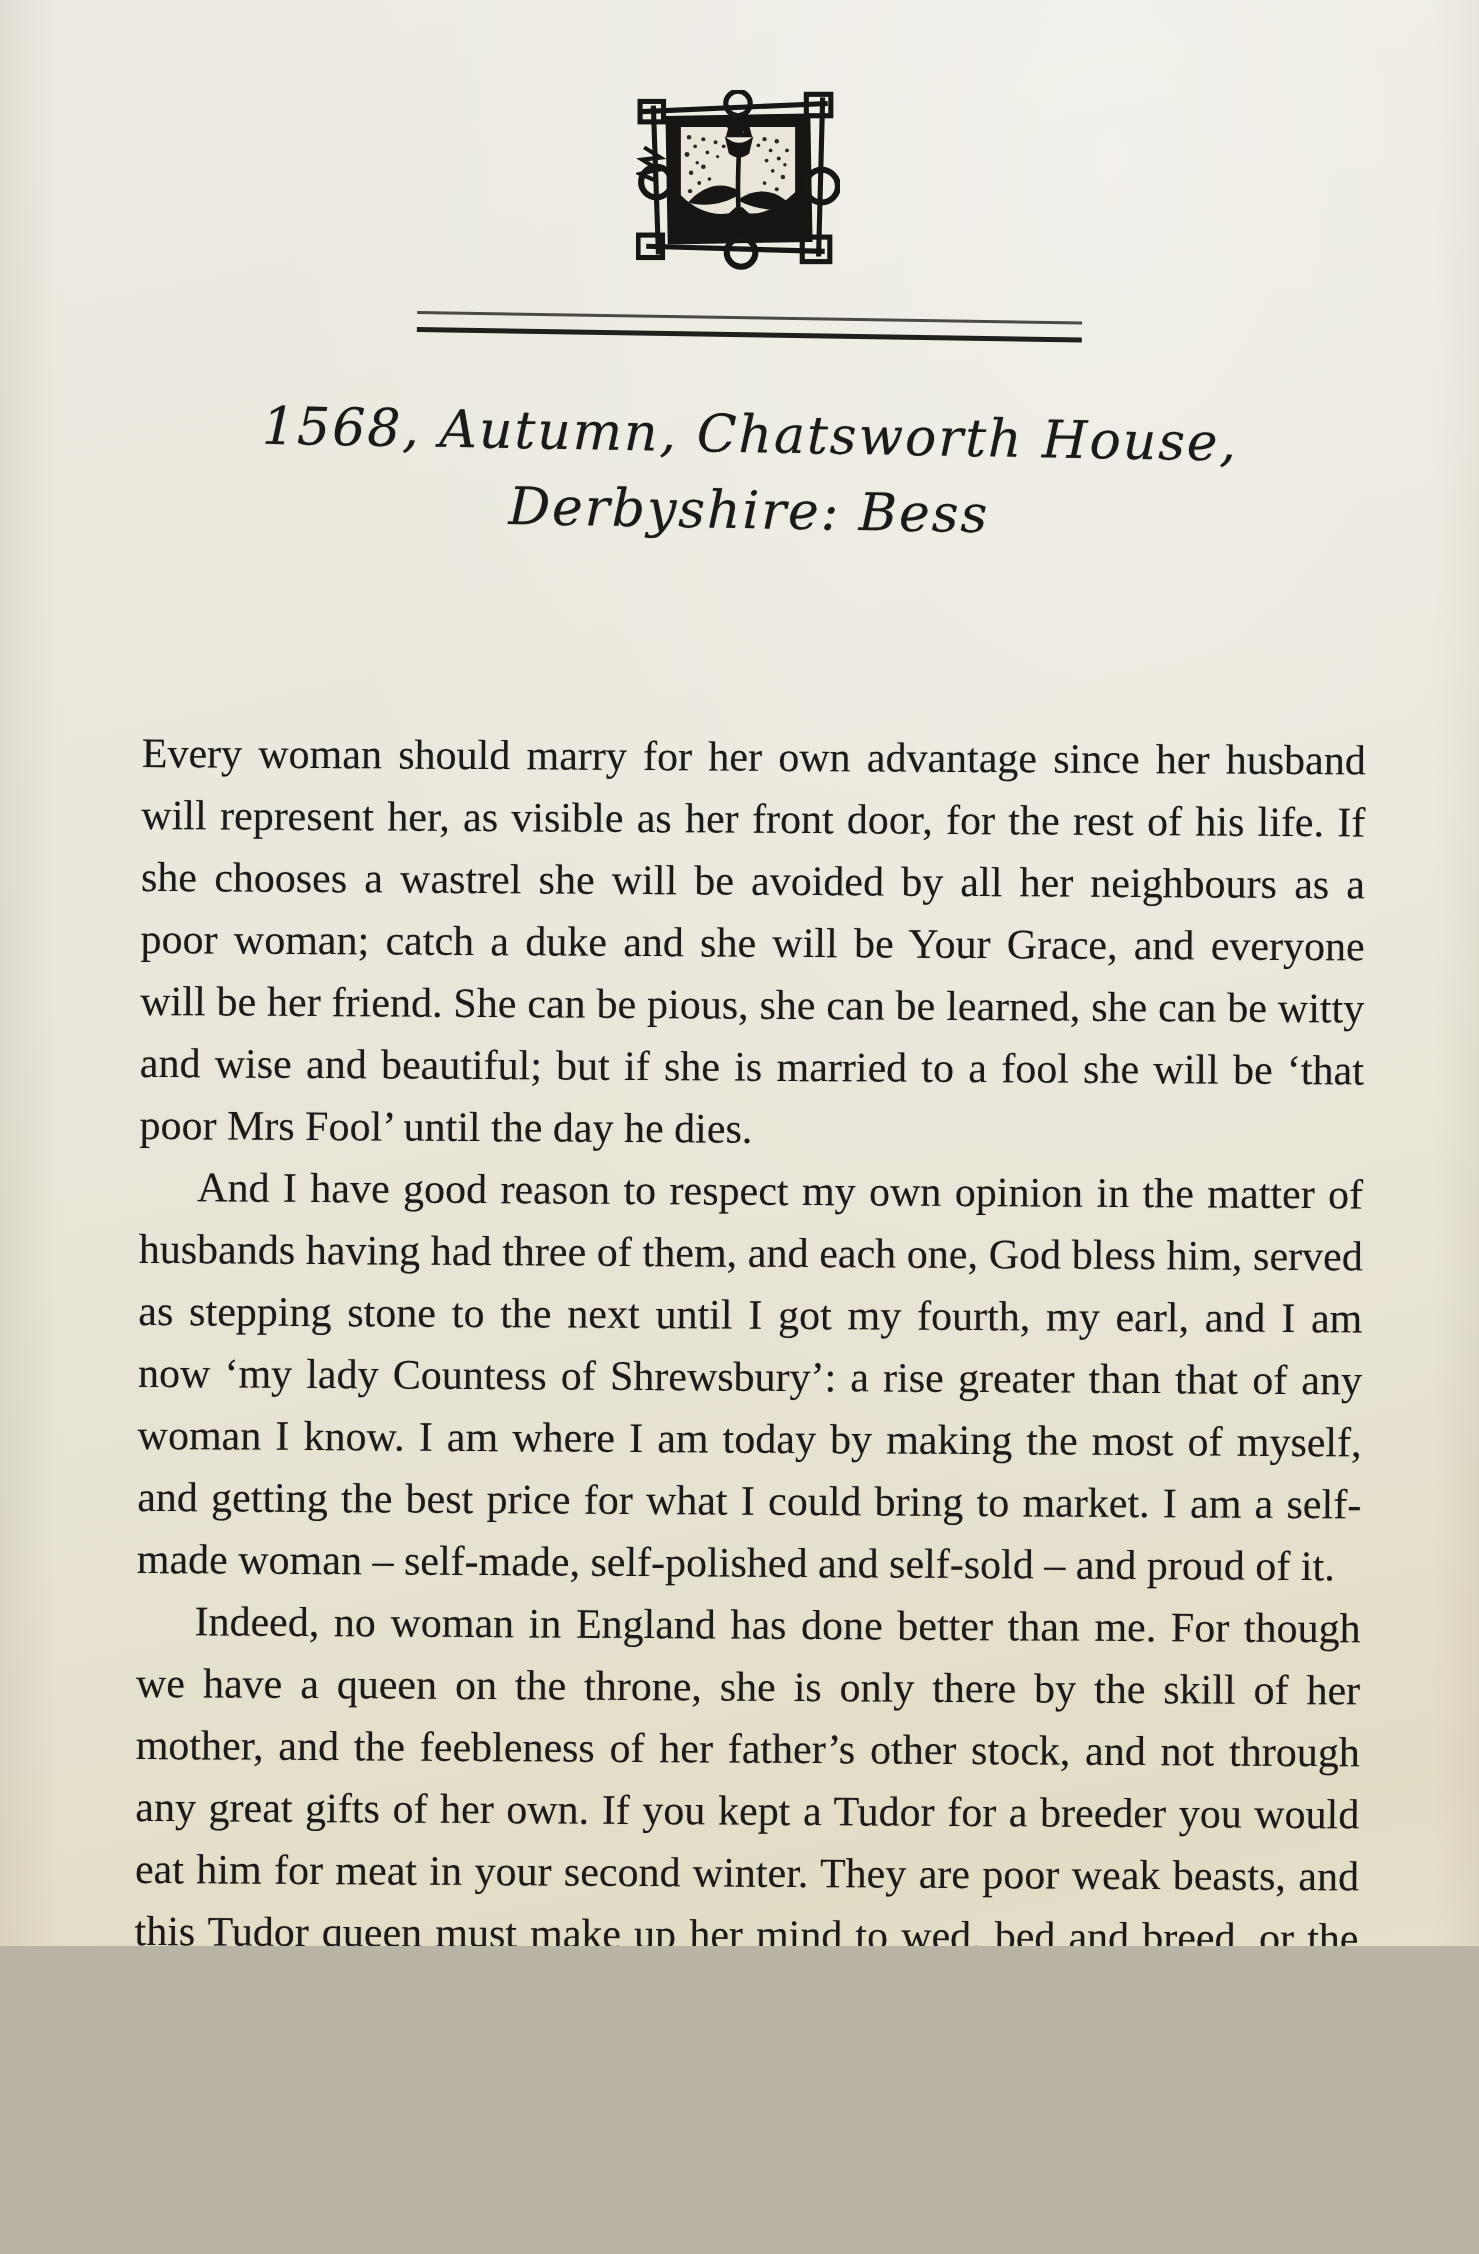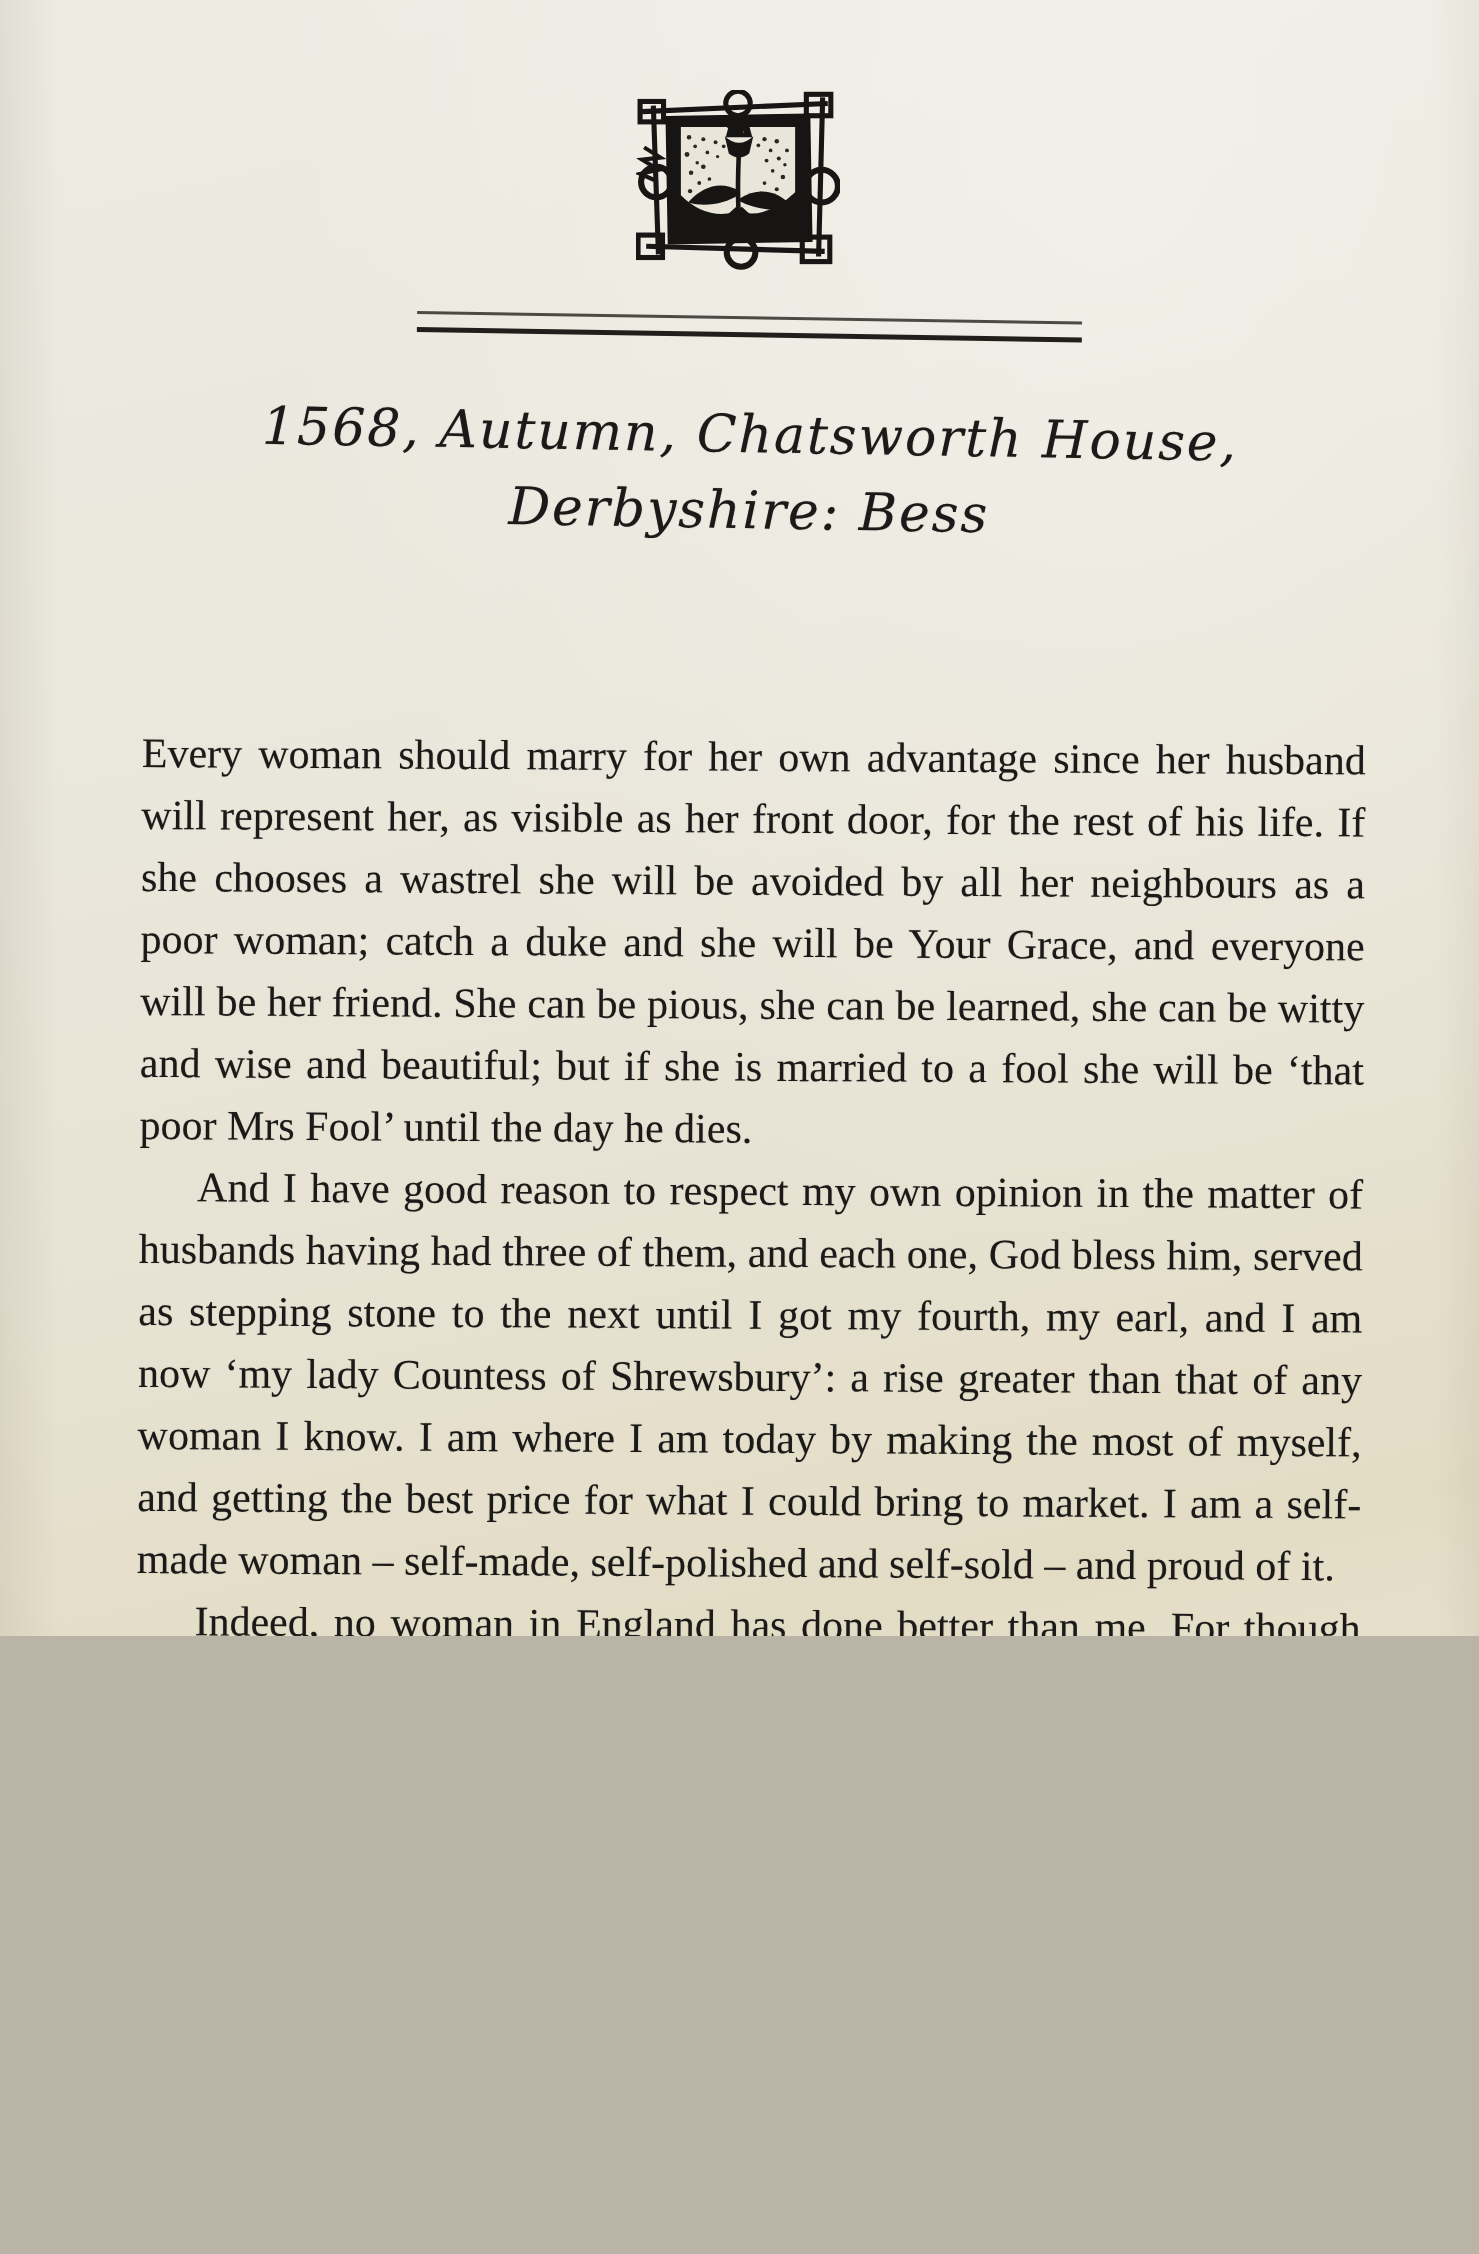--- a/index.html
+++ b/index.html
@@ -1,18 +1,18 @@
 <!DOCTYPE html>
 <html><head>
 <meta charset="utf-8">
 <style>
   html,body{margin:0;padding:0;background:#b9b4a6;}
   .page{
     position:relative;
-    width:1479px;height:1636px;
+    width:1479px;height:1946px;
     margin:0 auto;
     overflow:hidden;
     background:
       radial-gradient(ellipse at 75% 8%, rgba(255,255,255,0.30), rgba(255,255,255,0) 55%),
       linear-gradient(90deg, rgba(110,100,80,0.10) 0%, rgba(110,100,80,0) 4%, rgba(110,100,80,0) 97%, rgba(110,100,80,0.08) 100%),
       linear-gradient(168deg, #edebe3 0%, #eae7dc 40%, #e7e2d2 70%, #e3dcc5 92%, #e6e0cb 100%);
     font-family:"Liberation Serif", serif;
     color:#1d1c1a;
   }
   .ornament{

